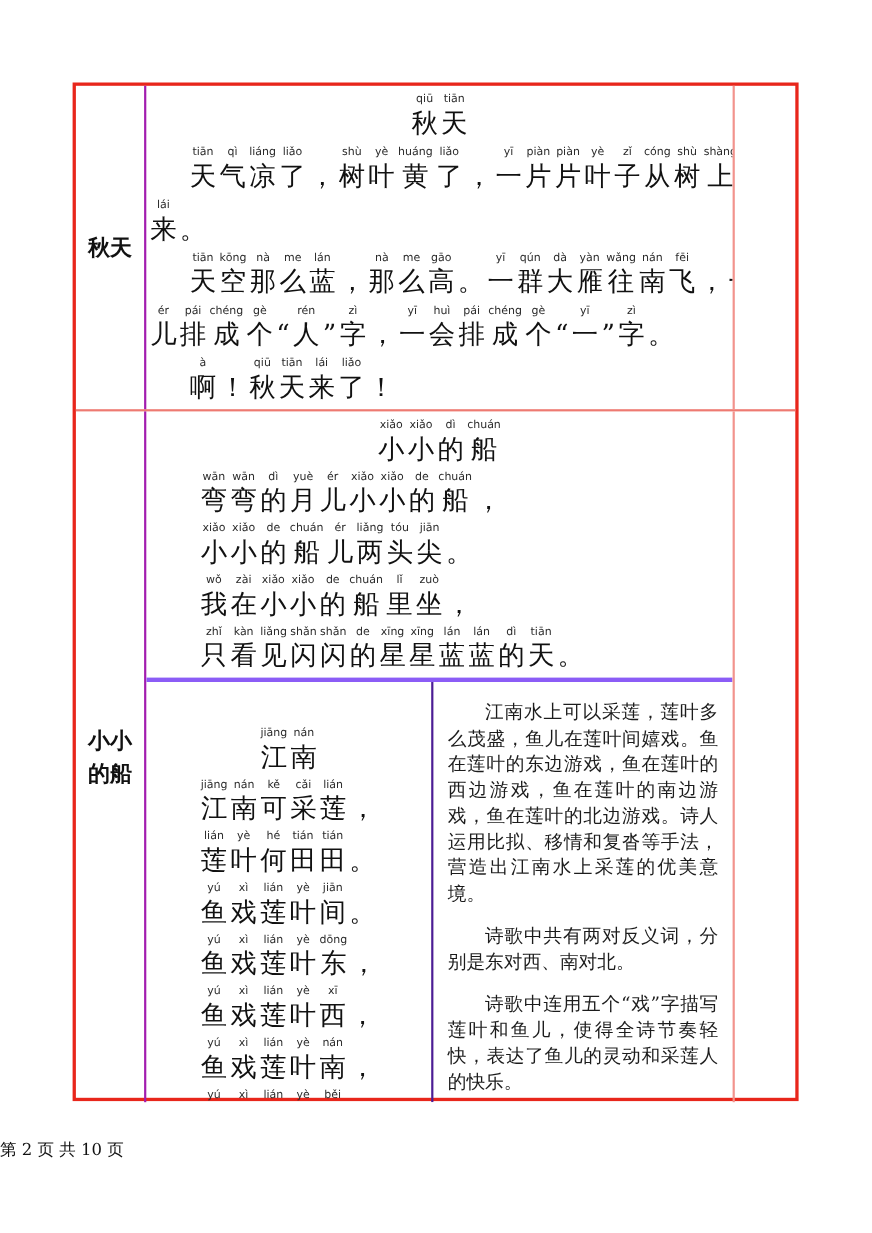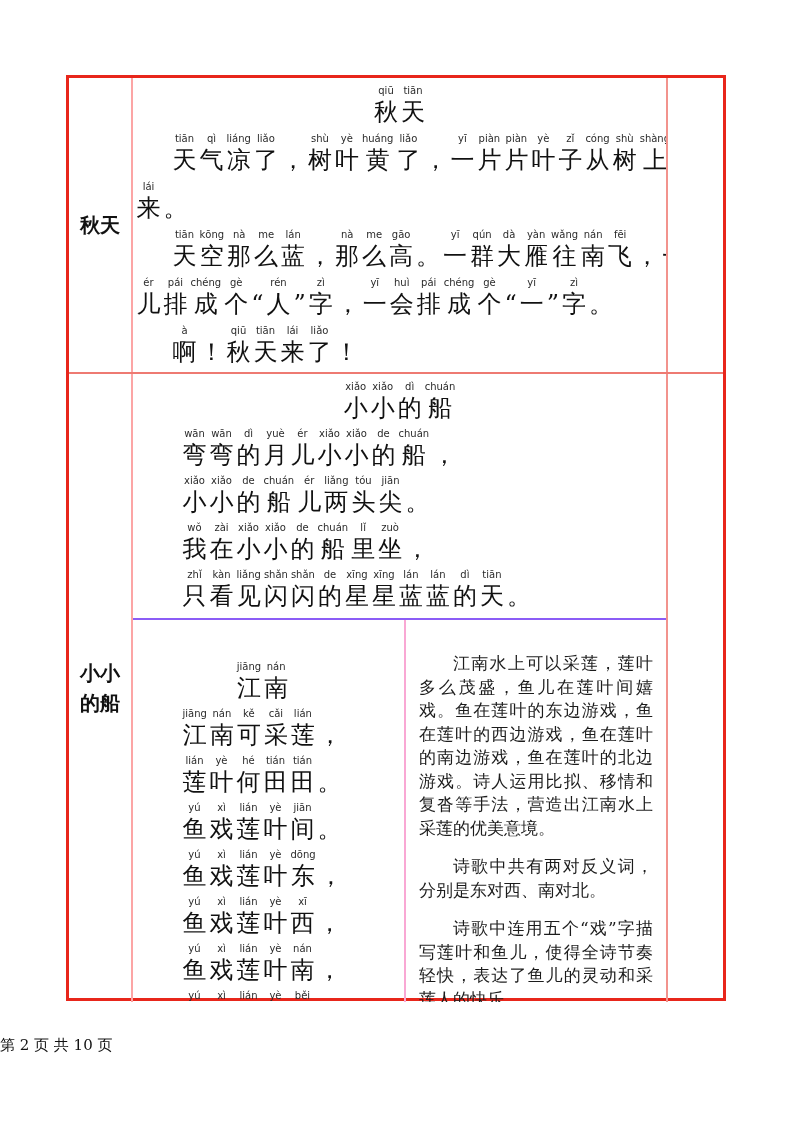--- a/index.html
+++ b/index.html
@@ -9,21 +9,21 @@
     font-family:"DejaVu Serif", serif; color:#151515; overflow:hidden;
   }
   .doc-table {
     position:absolute; left:66px; top:75px; width:660px; height:926px;
     border:3px solid #e8261b; display:flex; flex-direction:column;
   }
   .trow { display:flex; width:100%; }
   .row1 { height:300px; border-bottom:2px solid #ee7a72; }
   .row2 { flex:1; }
   .col-label {
-    width:64px; border-right:2px solid #fca5a5; display:flex;
+    width:64px; border-right:2px solid #a21caf; display:flex;
     align-items:center; justify-content:center; text-align:center;
   }
   .label-text {
     font-family:"DejaVu Sans", sans-serif; font-weight:bold; font-size:20px;
     line-height:30px; color:#111; width:48px;
   }
   .col-main { flex:1; overflow:hidden; }
   .col-right { width:57px; border-left:2px solid #f2938d; }
 
   
@@ -32,30 +32,30 @@
         vertical-align:bottom; padding:0 1.5px; }
   .py { font-family:"DejaVu Sans", sans-serif; font-size:10px; line-height:13px;
         min-height:13px; color:#2a2a2a; white-space:nowrap; }
   .hz { font-family:"DejaVu Serif", serif; font-size:24px; line-height:31px; color:#111; }
 
   .ptitle { text-align:center; }
   .row1 .ptitle { margin-top:6px; margin-bottom:4px; }
   .row1 .rline.body { margin-bottom:4px; margin-left:2px; }
   .row1 .rline.indent { margin-left:38px; }
 
-  .sub-a { height:240px; border-bottom:2px solid #8b5cf6; }
+  .sub-a { height:240px; border-bottom:4px solid #8b5cf6; }
   .sub-a .ptitle { margin-top:6px; margin-bottom:3px; }
   .sub-a .rline.body { margin-left:48px; margin-bottom:3px; }
 
   .sub-b { display:flex; height:382px; }
   .poem-col { width:259px;margin-top:32px; }
   .poem-col .ptitle { margin-top:8px; margin-bottom:3px; }
   .poem-col .rline.body { margin-left:48px; margin-bottom:3px; }
   .note-col {
-    flex:1; border-left:2px solid #f9a8d4; padding:32px 13px 0 13px;margin-left:12px;
+    flex:1; border-left:2px solid #4c1d95; padding:17px 13px 0 13px;
   }
   .note-col p {
     font-family:"DejaVu Serif", serif; font-size:17px; line-height:23.5px;
     color:#1c1c1c; text-indent:2em; text-align:justify; margin-bottom:15px;
     word-break:break-all;
   }
   .footer {
     position:absolute; left:0; top:1036px; width:100%; text-align:left;
     font-family:"DejaVu Serif", serif; font-size:15px; color:#111;
   }

